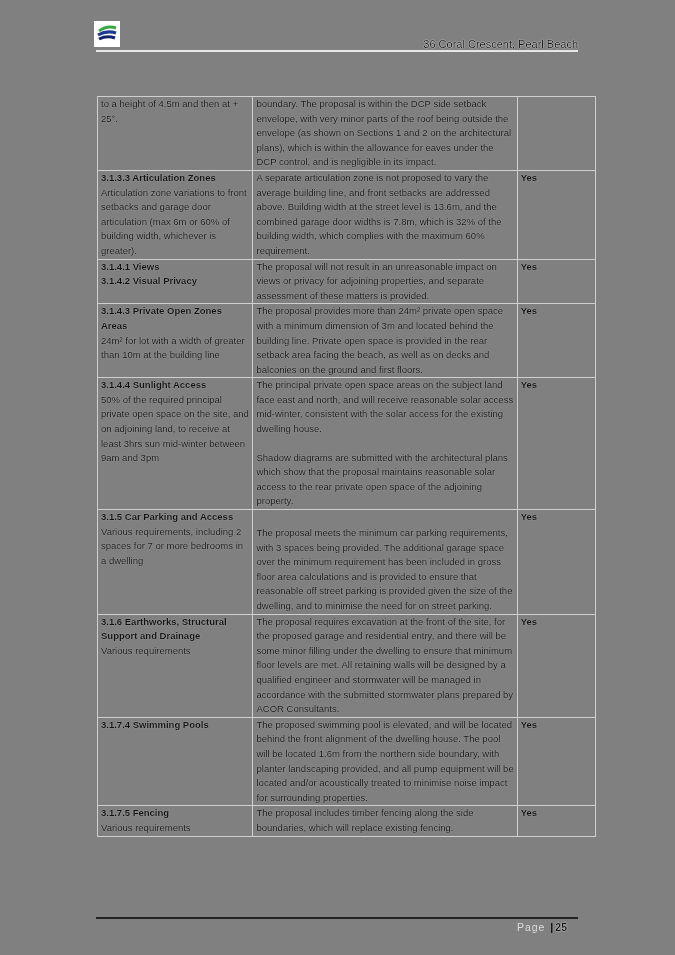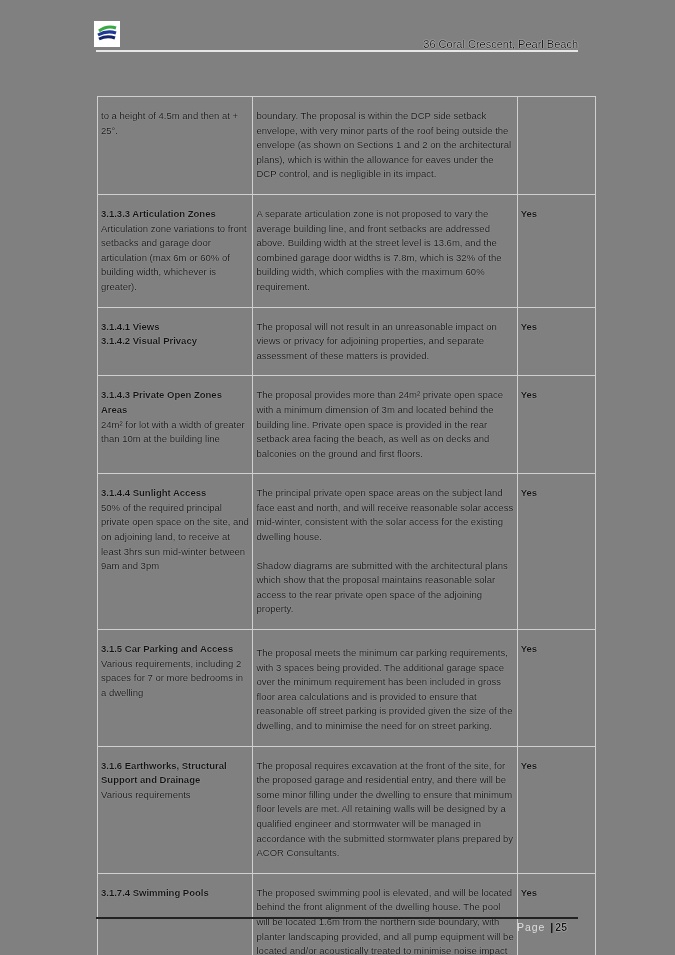--- a/index.html
+++ b/index.html
@@ -8,21 +8,21 @@
   .logo { position:absolute; left:94px; top:21px; display:flex; align-items:flex-start; }
   .logo-mark { width:26px; height:26px; background:#fff; display:flex; align-items:center; justify-content:center; }
   .logo-text { background:#fff; margin-left:2px; padding:1px 3px 0 3px; }
   .logo-title { font-size:13px; font-weight:bold; color:#1f3a93; line-height:14px; white-space:nowrap; }
   .logo-sub { font-size:5px; color:#999; line-height:8px; white-space:nowrap; }
   .header-address { position:absolute; right:97px; top:38px; font-size:11px; color:#111;
                     text-shadow:0 0 1px #fff,0 0 1px #fff; }
   .header-rule { position:absolute; left:96px; top:50px; width:482px; height:2px; background:#e6e6e6; }
   table.compliance { position:absolute; left:97px; top:96px; width:499px; border-collapse:collapse;
                      font-size:9.5px; line-height:14.6px; color:#111; }
-  table.compliance td { border:1.5px solid #cfcfcf; vertical-align:top; padding:12px 3px;
+  table.compliance td { border:1.5px solid #cfcfcf; vertical-align:top; padding:0 3px;
                         text-shadow:0 0 1px rgba(255,255,255,0.6); }
   td.c1 { width:146px; }
   td.c2 { width:253px; }
   td.c3 { width:70px; font-weight:bold; }
   .b { font-weight:bold; }
   .footer-rule { position:absolute; left:96px; top:917px; width:482px; height:2px; background:#222; }
   .footer-left { position:absolute; left:97px; top:963px; font-size:10.5px; color:#111;
                  text-shadow:0 0 1px #fff,0 0 1px #fff; }
   .footer-right { position:absolute; right:108px; top:921px; font-size:10.5px; color:#111; }
   .footer-page-label { color:#ddd; letter-spacing:1px; }
@@ -95,21 +95,21 @@
           <div class="gap" style="margin-top: 14px;">Shadow diagrams are submitted with the architectural plans which show that the proposal maintains reasonable solar access to the rear private open space of the adjoining property.</div>
         </td>
         <td class="c3">Yes</td>
       </tr>
       <tr>
         <td class="c1">
           <div class="b">3.1.5 Car Parking and Access</div>
           <div>Various requirements, including 2 spaces for 7 or more bedrooms in a dwelling</div>
         </td>
         <td class="c2">
-          <div style="margin-top: 4px;">The proposal meets the minimum car parking requirements, with 3 spaces being provided. The additional garage space over the minimum requirement has been included in gross floor area calculations and is provided to ensure that reasonable off street parking is provided given the size of the dwelling, and to minimise the need for on street parking.</div>
+          <div style="margin-top: 16px;">The proposal meets the minimum car parking requirements, with 3 spaces being provided. The additional garage space over the minimum requirement has been included in gross floor area calculations and is provided to ensure that reasonable off street parking is provided given the size of the dwelling, and to minimise the need for on street parking.</div>
         </td>
         <td class="c3">Yes</td>
       </tr>
       <tr>
         <td class="c1">
           <div class="b">3.1.6 Earthworks, Structural Support and Drainage</div>
           <div>Various requirements</div>
         </td>
         <td class="c2">
           <div style="margin-top: 0px;">The proposal requires excavation at the front of the site, for the proposed garage and residential entry, and there will be some minor filling under the dwelling to ensure that minimum floor levels are met. All retaining walls will be designed by a qualified engineer and stormwater will be managed in accordance with the submitted stormwater plans prepared by ACOR Consultants.</div>
@@ -118,20 +118,30 @@
       </tr>
       <tr>
         <td class="c1">
           <div class="b">3.1.7.4 Swimming Pools</div>
         </td>
         <td class="c2">
           <div style="margin-top: 0px;">The proposed swimming pool is elevated, and will be located behind the front alignment of the dwelling house. The pool will be located 1.6m from the northern side boundary, with planter landscaping provided, and all pump equipment will be located and/or acoustically treated to minimise noise impact for surrounding properties.</div>
         </td>
         <td class="c3">Yes</td>
       </tr>
+      <tr>
+        <td class="c1">
+          <div class="b">3.1.7.5 Fencing</div>
+          <div>Various requirements</div>
+        </td>
+        <td class="c2">
+          <div style="margin-top: 0px;">The proposal includes timber fencing along the side boundaries, which will replace existing fencing.</div>
+        </td>
+        <td class="c3">Yes</td>
+      </tr>
     </tbody>
 </table>
 
 <div class="footer-rule"></div>
 <div class="footer-left">Statement of Environmental Effects</div>
 <div class="footer-right">
   <span class="footer-page-label">Page</span>
   <span class="footer-sep">|</span><span class="footer-num">25</span>
 </div>
 

